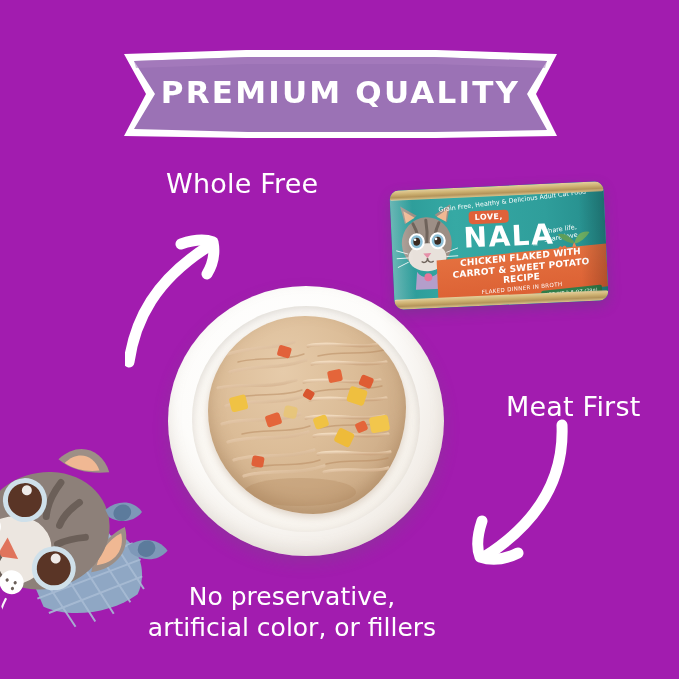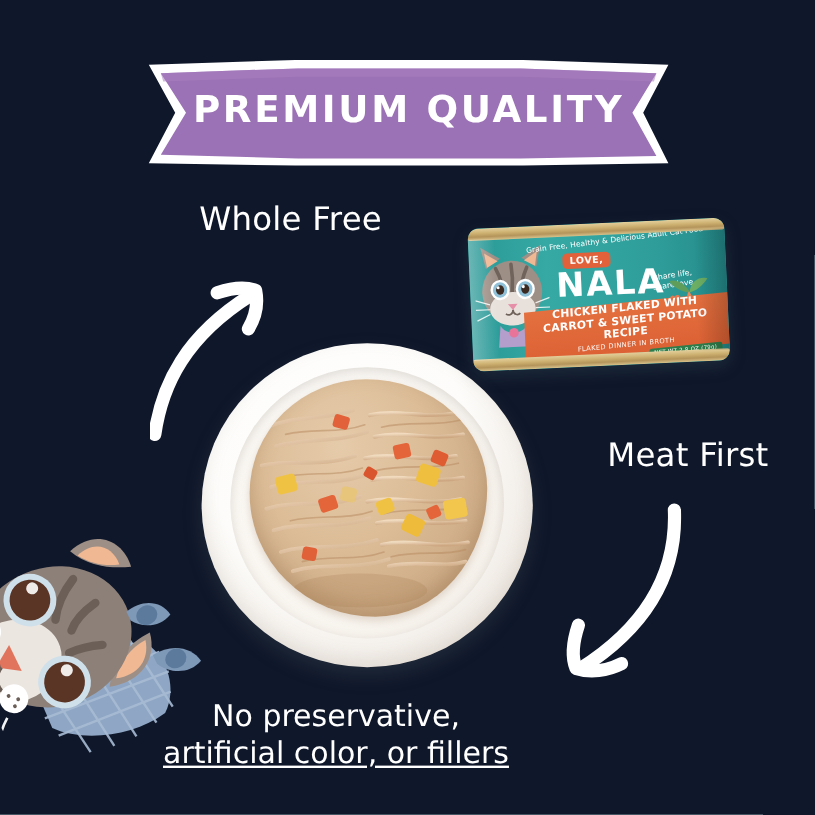--- a/index.html
+++ b/index.html
@@ -6,21 +6,21 @@
   html,body{margin:0;padding:0;}
   body{
     width:679px;height:679px;
     font-family:"Liberation Sans", sans-serif;
     overflow:hidden;
     background:#bfe0de;
   }
   #stage{
     position:relative;
     width:679px;height:679px;
-    background:#0f172a;
+    background:#a21caf;
     overflow:hidden;
   }
 
   
   .banner-wrap{
     position:absolute;left:118px;top:46px;width:445px;height:96px;
   }
   .banner-svg{position:absolute;left:0;top:0;width:445px;height:96px;}
   .banner-text{
     position:absolute;left:0;top:0;width:445px;height:96px;
@@ -41,31 +41,32 @@
     position:absolute;
     color:#ffffff;
     font-size:27px;
     font-family:"DejaVu Sans", sans-serif;
     font-weight:400;
     letter-spacing:.2px;
     white-space:nowrap;
   }
   #label-whole-meat{left:166px;top:168px;}
   #label-grain-free{left:18px;top:379px;}
-  #label-meat-first{left:506px;top:364px;}
+  #label-meat-first{left:506px;top:391px;}
 
   #label-bottom{
     position:absolute;left:0;top:581px;width:560px;
     text-align:center;
     color:#ffffff;
     font-size:25px;
     line-height:31px;
     font-family:"DejaVu Sans", sans-serif;
-  }
-  #label-bottom .l2{display:block;text-decoration:underline;}
+    padding-left:12px;
+  }
+  #label-bottom .l2{display:block;}
 
   
   .arrow{position:absolute;}
   #arrow-up{left:125px;top:210px;width:120px;height:160px;}
   #arrow-down{left:438px;top:415px;width:130px;height:165px;}
 
   
   #bowl{
     position:absolute;left:168px;top:286px;width:276px;height:270px;
   }

